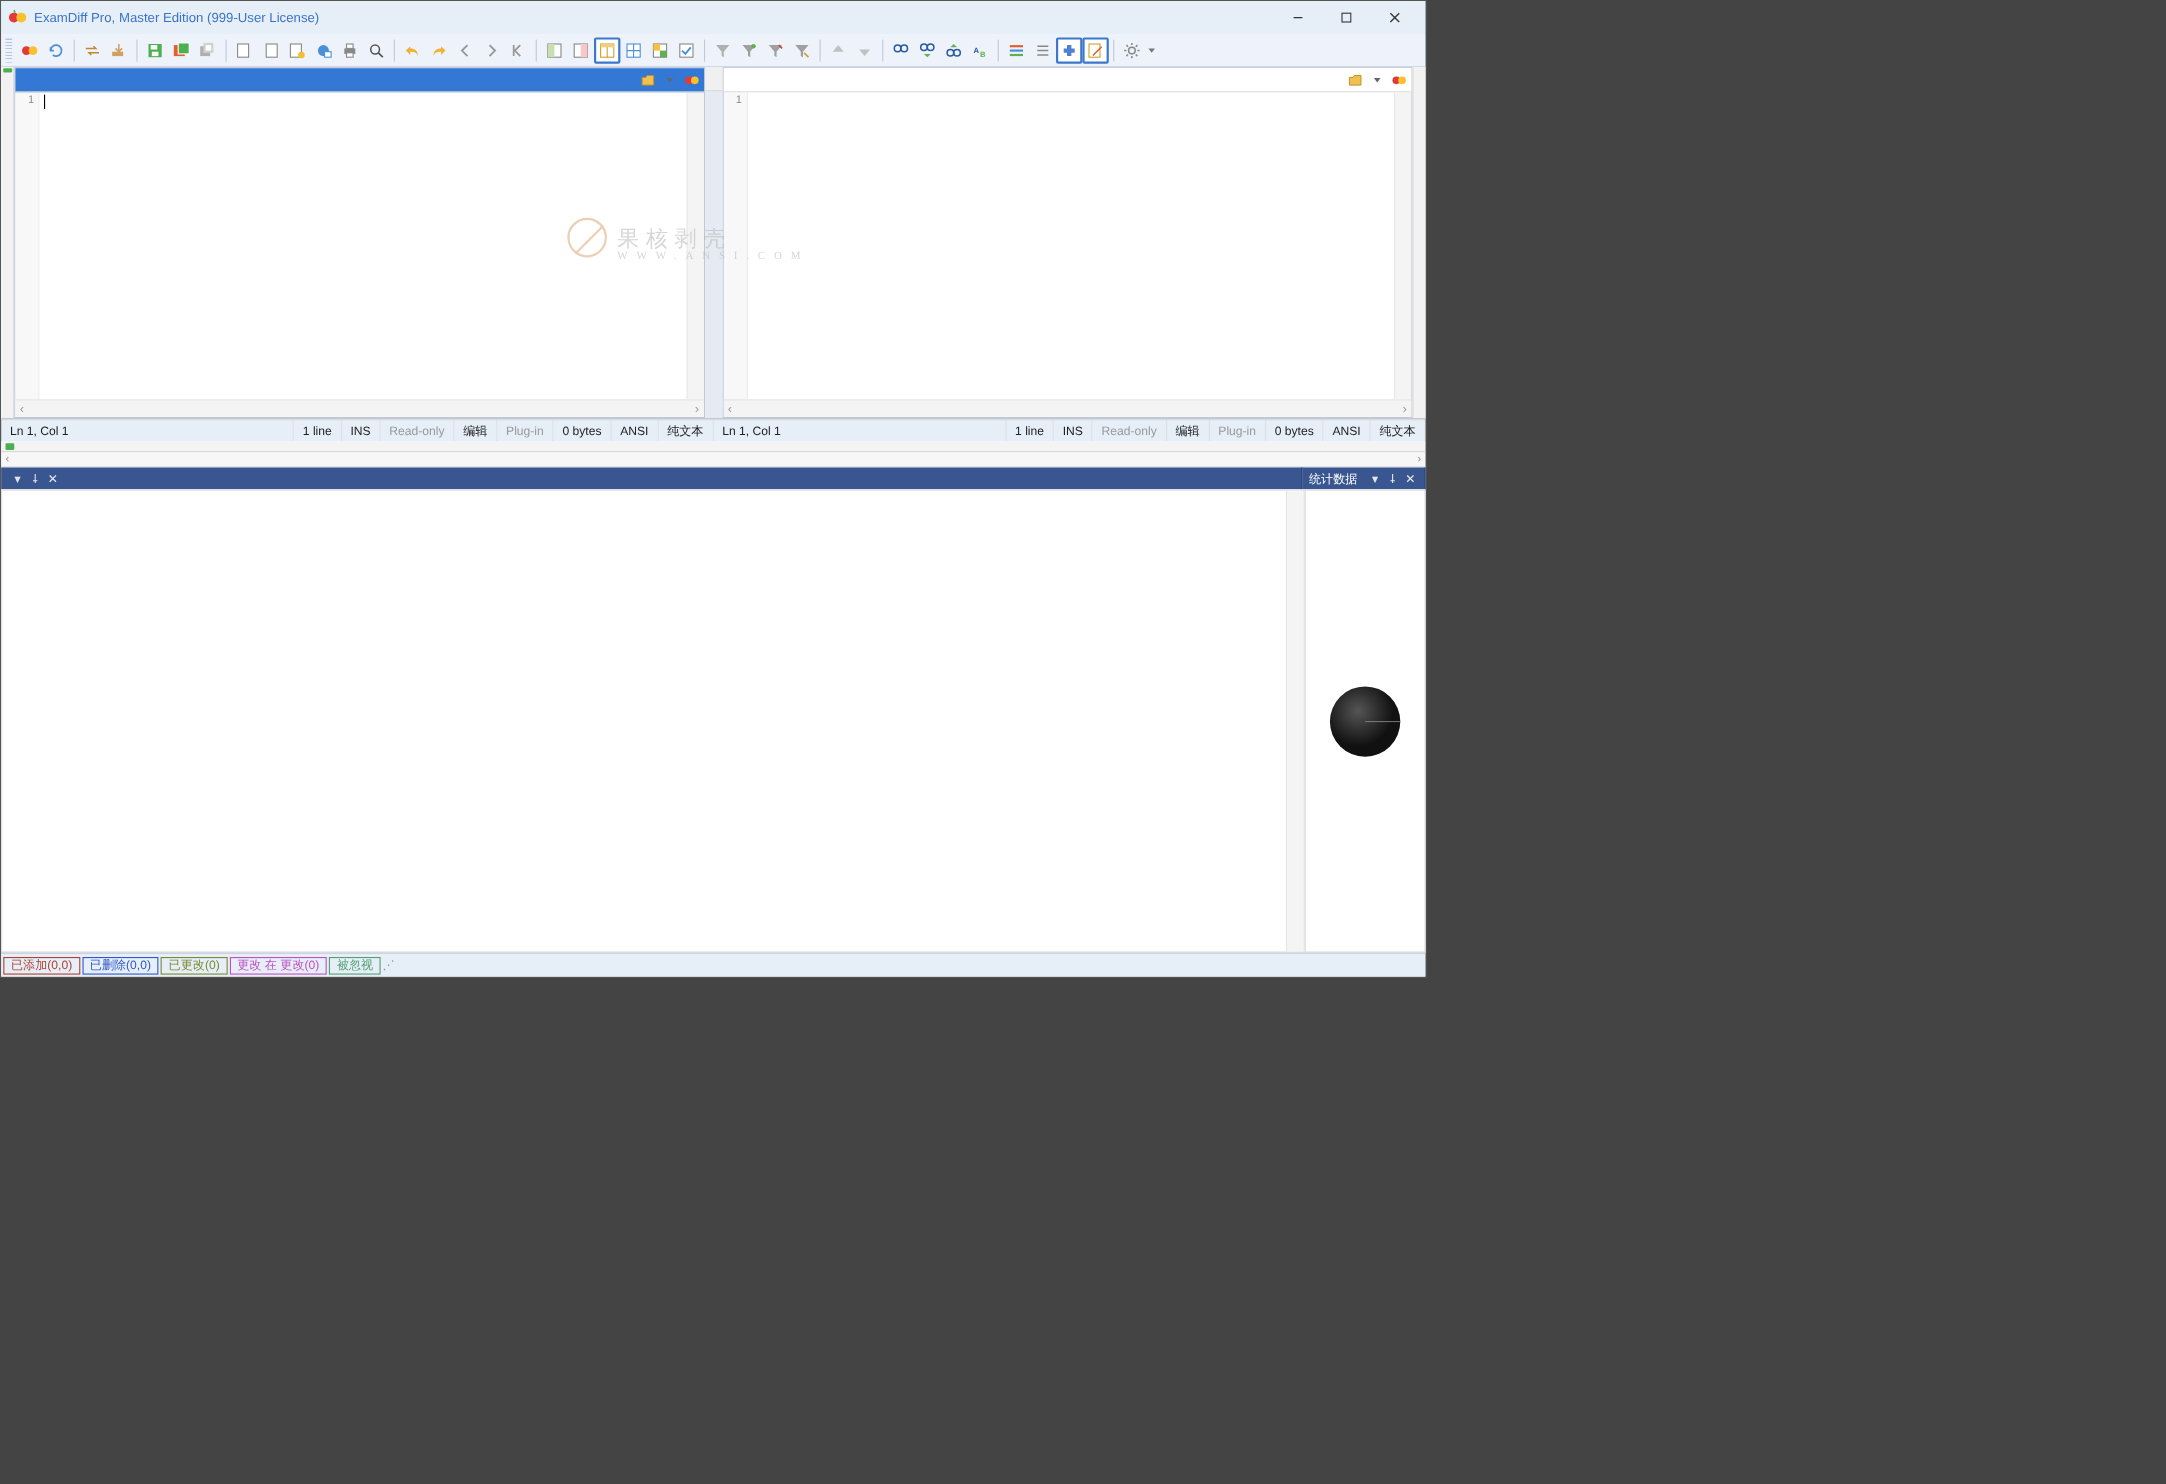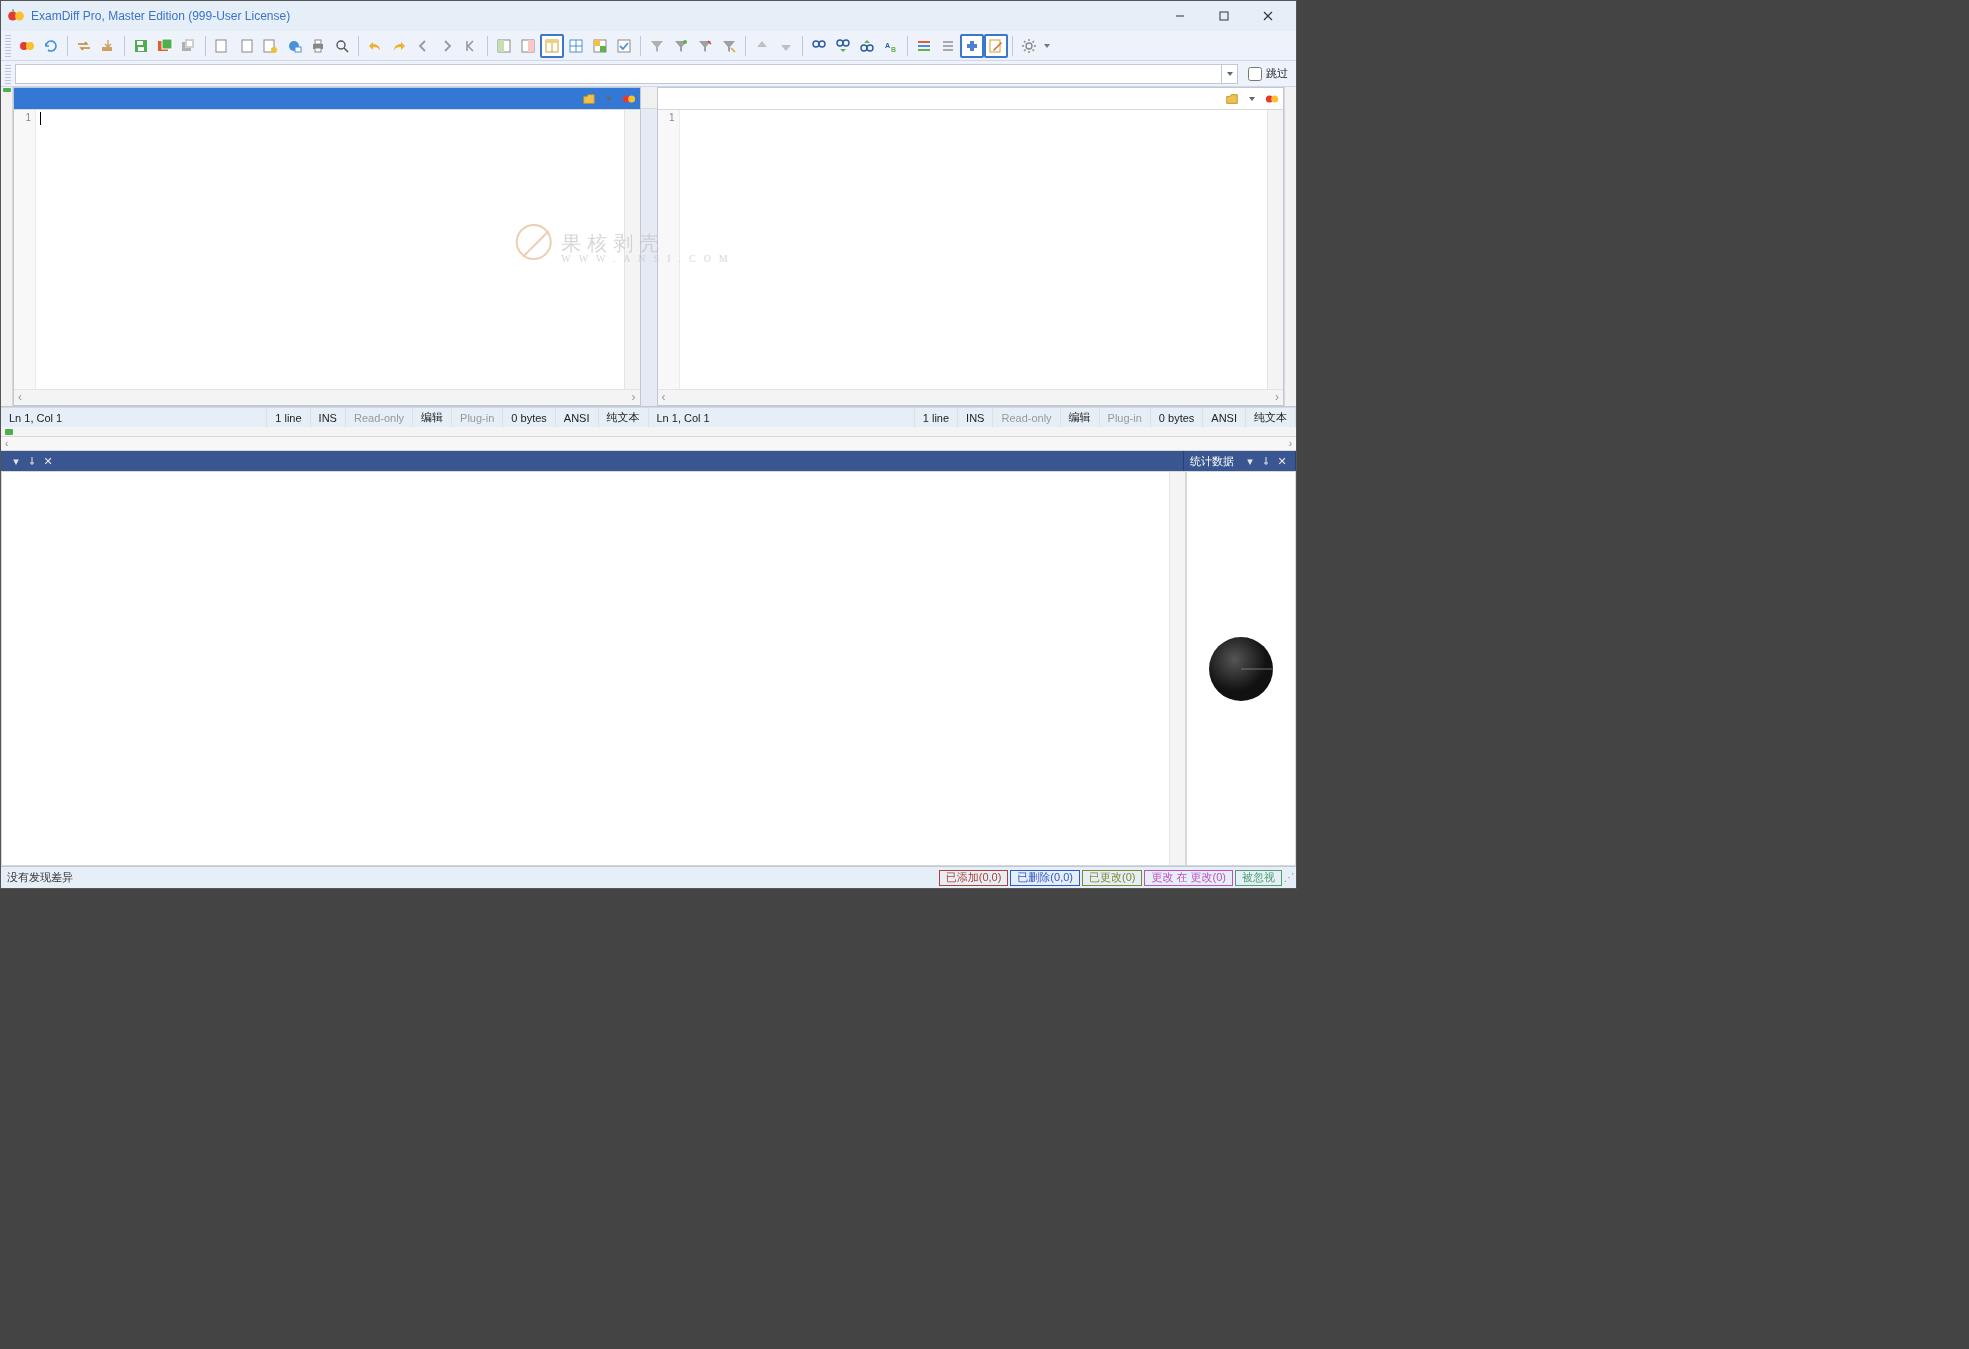--- a/index.html
+++ b/index.html
@@ -399,31 +399,20 @@
           </g>
         </svg>
       </div>
     <div class="tb-btn" style="width:12px;">
         <svg viewBox="0 0 10 10">
           <path d="M2 3l3 4 3-4z" fill="#777"></path>
         </svg>
       </div>
   </div>
 
-  <div class="secondbar">
-    <div class="sb-grip"></div>
-    <input class="sb-input" style="">
-    <div class="sb-drop">
-        <svg width="8" height="8">
-          <path d="M1 2l3 4 3-4z" fill="#666"></path>
-        </svg>
-      </div>
-    <input type="checkbox" class="sb-check" style="">
-    <span class="sb-label">跳过</span>
-  </div>
 
   <div class="diff-area" style="position:relative;">
     <div class="gutter-marks">
         <div class="mark-dot"></div>
       </div>
 
     <div class="pane">
       <div class="pane-header blue">
         <input class="pane-path" style="color: rgb(255, 255, 255);">
         <div class="pane-hicons">
@@ -576,21 +565,20 @@
               <stop offset="100%" stop-color="#111"></stop>
             </radialGradient>
           </defs>
         <circle cx="40" cy="40" r="32" fill="url(#g1)"></circle>
         <line x1="40" y1="40" x2="72" y2="40" stroke="#888" stroke-width="0.8"></line>
       </svg>
     </div>
   </div>
 
   <div class="statusbar">
-    <div class="sb-msg">没有发现差异</div>
     <div class="sb-seg" style="color:#b04030;border-color:#b04030;">已添加(0,0)</div>
     <div class="sb-seg" style="color:#3058c8;border-color:#3058c8;">已删除(0,0)</div>
     <div class="sb-seg" style="color:#7a8a30;border-color:#7a8a30;">已更改(0)</div>
     <div class="sb-seg" style="color:#c050c0;border-color:#c050c0;">更改 在 更改(0)</div>
     <div class="sb-seg" style="color:#50a070;border-color:#50a070;">被忽视</div>
     <div style="width:14px; text-align:center; color:#8899aa;">⋰</div>
   </div>
 
 </div>
 

